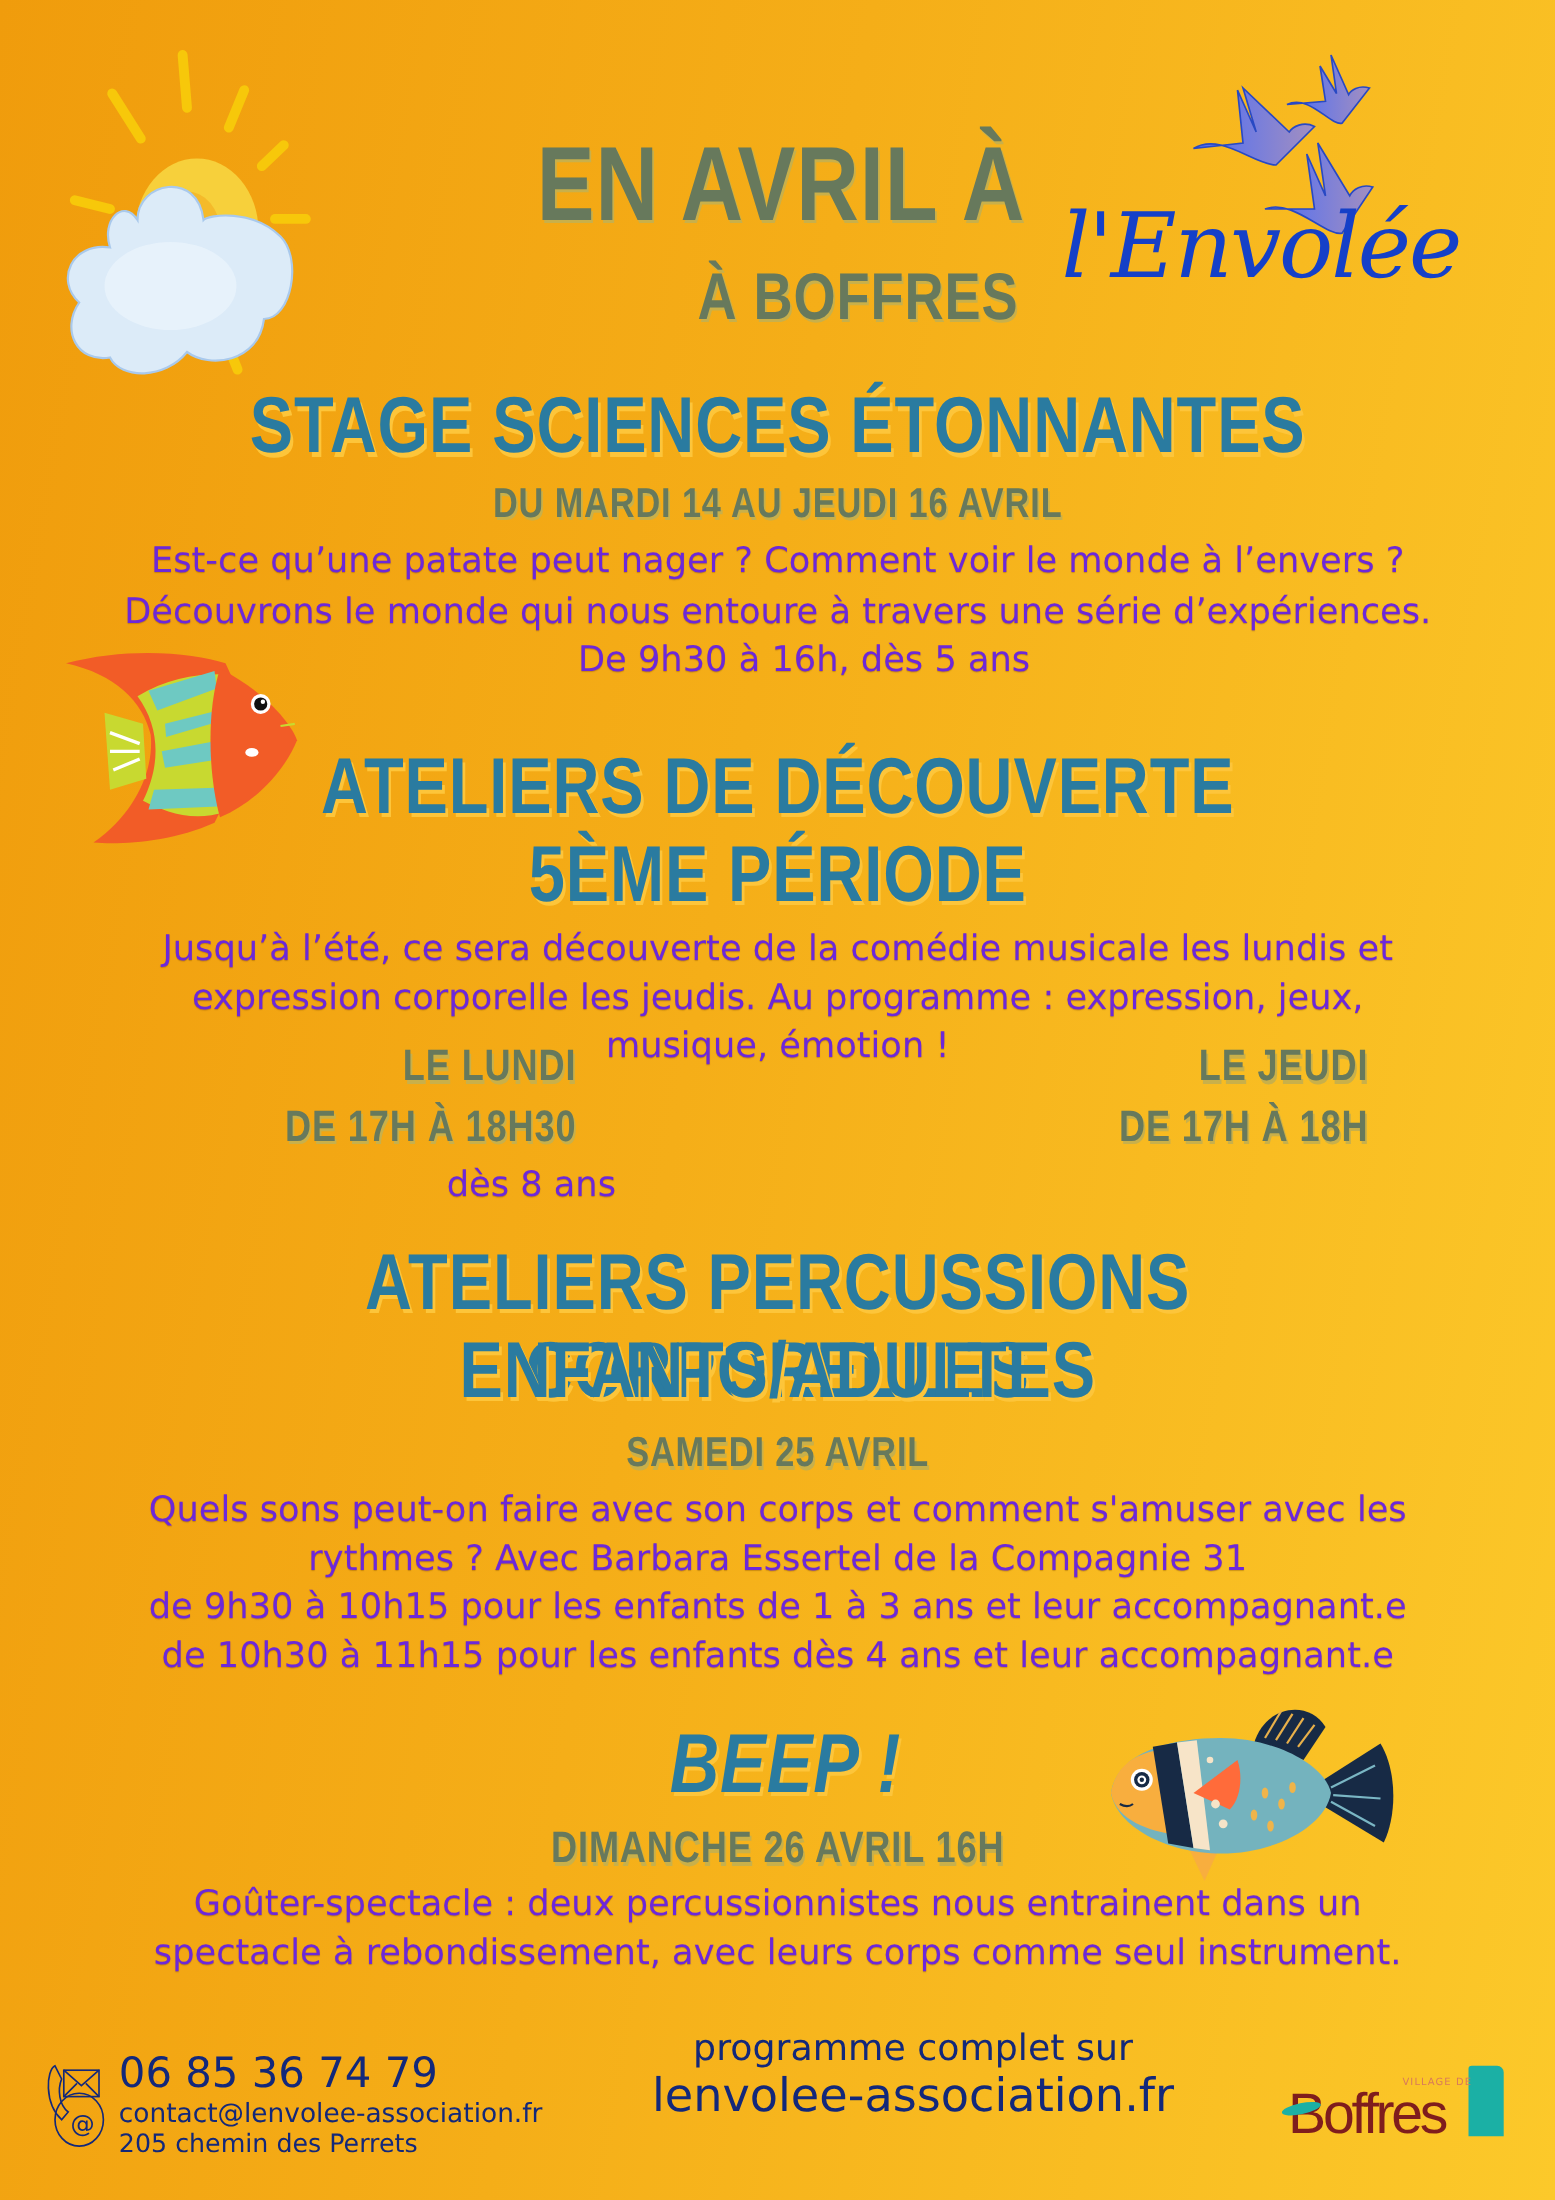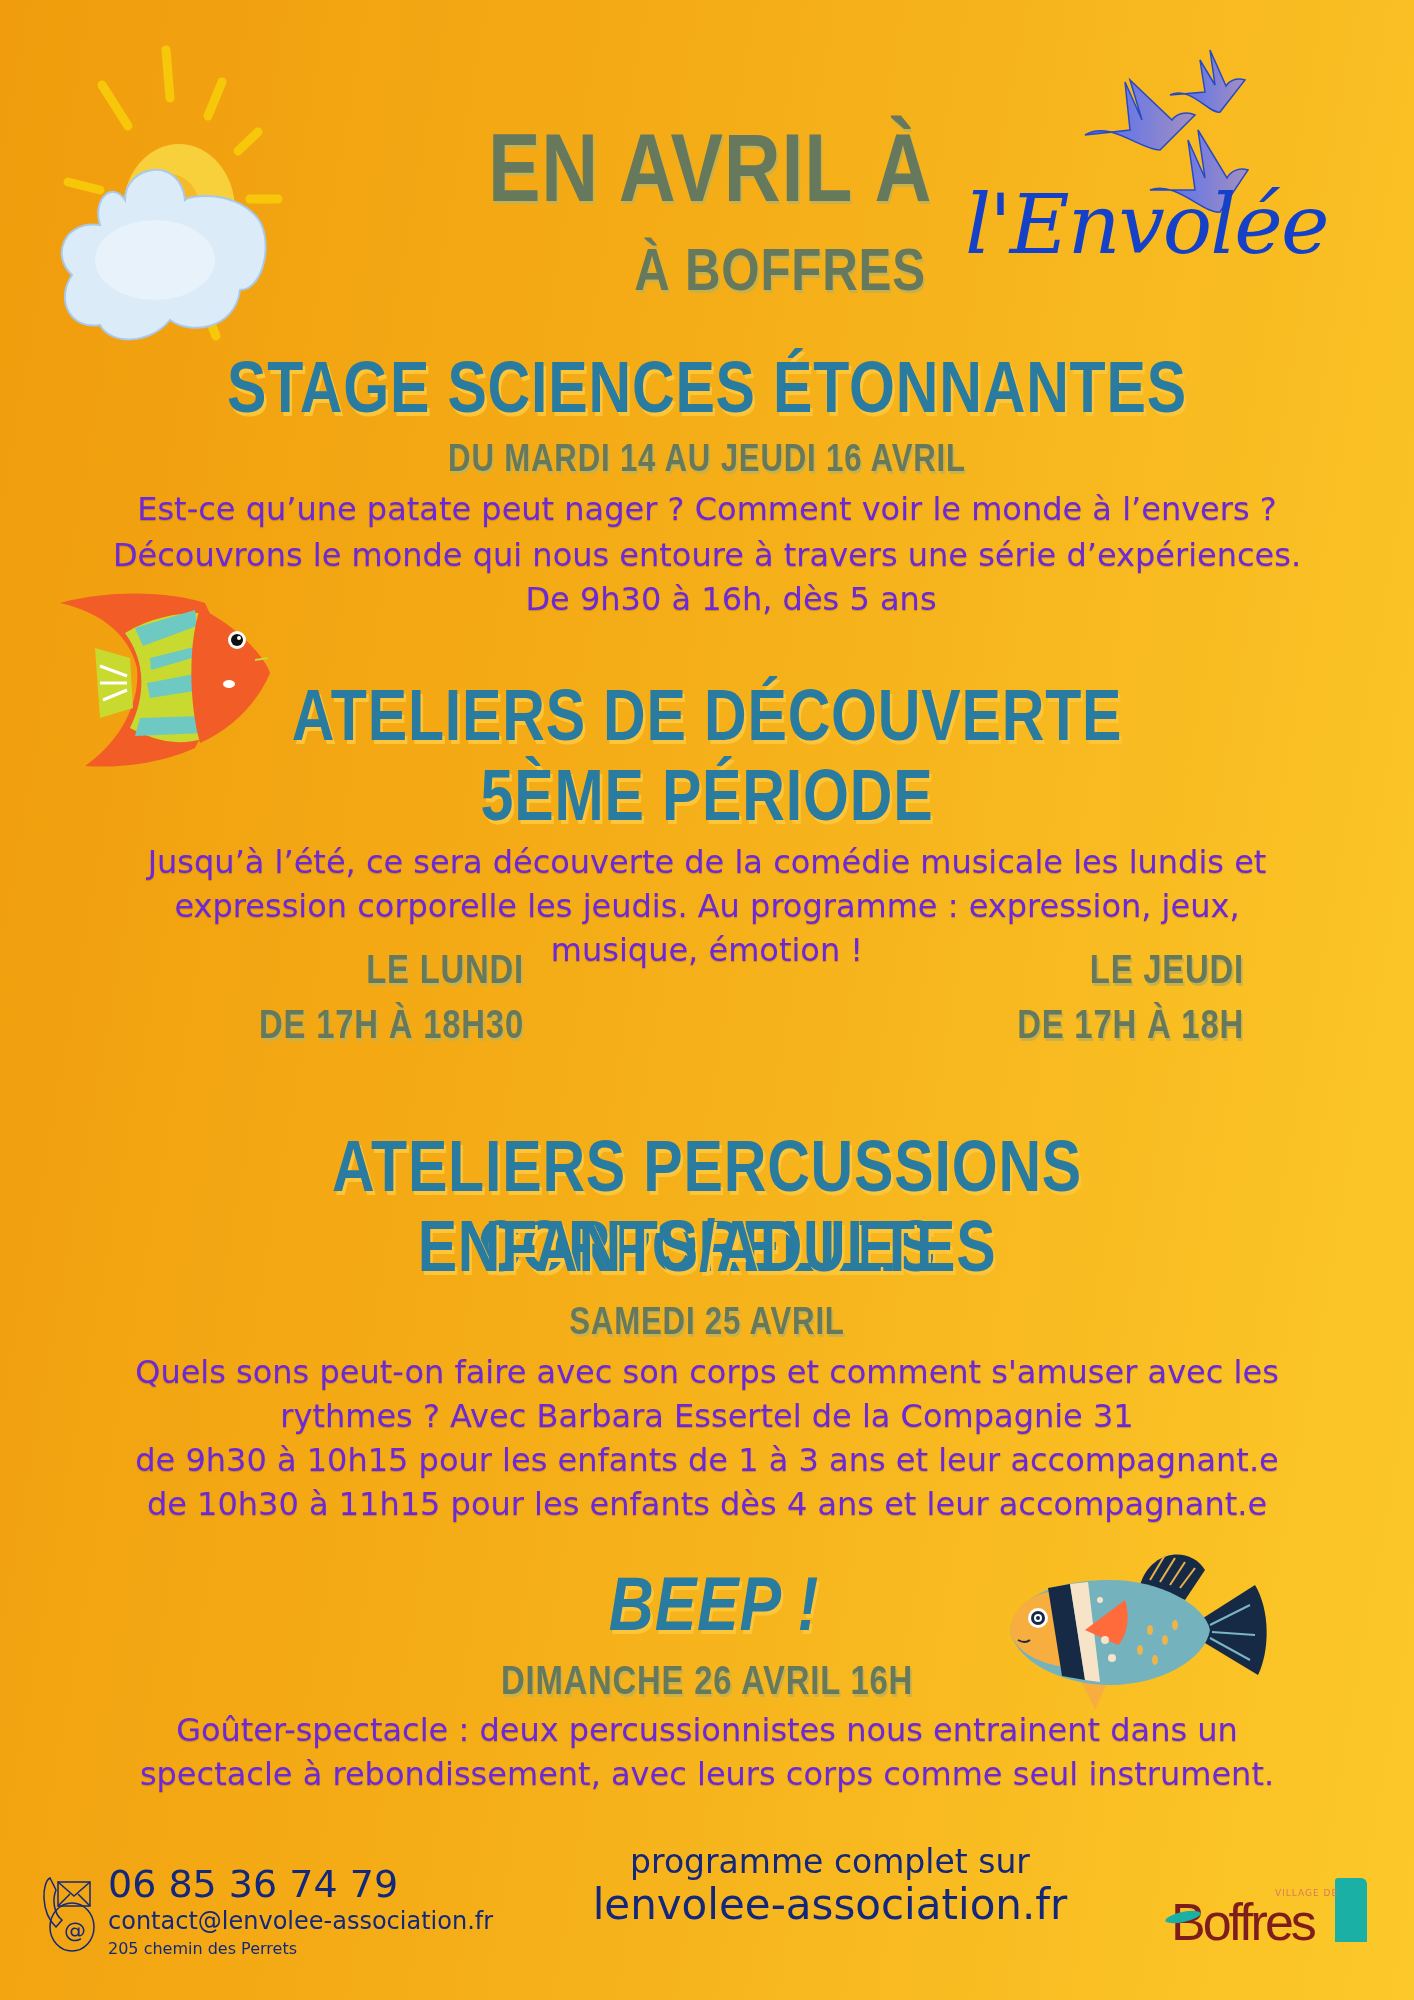--- a/index.html
+++ b/index.html
@@ -105,20 +105,21 @@
 
 <div class="abs center display blue-h" style="top:676px;font-size:72px;line-height:78px;">ATELIERS DE DÉCOUVERTE</div>
 <div class="abs center display blue-h" style="top:756px;font-size:72px;line-height:78px;">5ÈME PÉRIODE</div>
 <div class="abs center body-txt" style="top:840px;">Jusqu’à l’été, ce sera découverte de la comédie musicale les lundis et</div>
 <div class="abs center body-txt" style="top:884px;">expression corporelle les jeudis. Au programme :  expression, jeux,</div>
 <div class="abs center body-txt" style="top:928px;">musique, émotion !</div>
 
 <div class="abs" style="left:160px;top:942px;width:400px;text-align:right;">
   <div class="display green-h" style="font-size:40px;line-height:54px;">LE LUNDI</div>
   <div class="display green-h" style="font-size:40px;line-height:56px;">DE 17H À 18H30</div>
+  <div class="body-txt" style="line-height:48px;">dès 8 ans</div>
 </div>
 <div class="abs" style="left:880px;top:942px;width:400px;text-align:right;">
   <div class="display green-h" style="font-size:40px;line-height:54px;">LE JEUDI</div>
   <div class="display green-h" style="font-size:40px;line-height:56px;">DE 17H À 18H</div>
 </div>
 
 <div class="abs center display blue-h" style="top:1126px;font-size:72px;line-height:80px;">ATELIERS PERCUSSIONS CORPORELLES</div>
 <div class="abs center display blue-h" style="top:1206px;font-size:72px;line-height:80px;">ENFANTS/ADULTES</div>
 <div class="abs center display green-h" style="top:1298px;font-size:38px;line-height:46px;">SAMEDI 25 AVRIL</div>
 <div class="abs center body-txt" style="top:1350px;">Quels sons peut-on faire avec son corps et comment s'amuser avec les</div>
@@ -178,21 +179,21 @@
       <path d="M12,6 C4,10 2,40 18,55 L24,48 C16,42 14,28 18,18 Z"></path>
       <ellipse cx="34" cy="55" rx="22" ry="24"></ellipse>
       <rect x="20" y="10" width="32" height="24"></rect>
       <path d="M20,10 L36,24 L52,10 M20,34 L32,22 M52,34 L40,22"></path>
       <text x="26" y="66" font-size="22" fill="#13287a" stroke="none" font-family="DejaVu Sans, sans-serif">@</text>
     </g>
   </svg>
 </div>
 <div class="abs navy" style="left:108px;top:1862px;font-size:38px;line-height:44px;">06 85 36 74 79</div>
 <div class="abs navy" style="left:108px;top:1906px;font-size:24px;line-height:30px;">contact@lenvolee-association.fr</div>
-<div class="abs navy" style="left:108px;top:1934px;font-size:16px;line-height:30px;">205 chemin des Perrets</div>
+<div class="abs navy" style="left:108px;top:1934px;font-size:23px;line-height:30px;">205 chemin des Perrets</div>
 
 <div class="abs navy" style="left:580px;top:1842px;width:500px;text-align:center;font-size:33px;line-height:40px;">programme complet sur</div>
 <div class="abs navy" style="left:580px;top:1880px;width:500px;text-align:center;font-size:42px;line-height:50px;">lenvolee-association.fr</div>
 
 <div class="abs" style="left:1165px;top:1876px;width:210px;height:76px;">
   <div style="position:absolute;left:170px;top:2px;width:32px;height:64px;background:#1bb0a5;border-radius:3px 6px 0 0;"></div>
   <div style="position:absolute;left:110px;top:12px;font-size:9px;color:#d97a5a;letter-spacing:1px;">VILLAGE DE</div>
   <div style="position:absolute;left:6px;top:18px;font-family:'Liberation Sans',sans-serif;font-size:52px;line-height:56px;color:#7f1d1d;letter-spacing:-3px;">Boffres</div>
   <div style="position:absolute;left:0;top:36px;width:36px;height:10px;border-radius:50%;background:#1bb0a5;transform:rotate(-12deg);"></div>
 </div>

